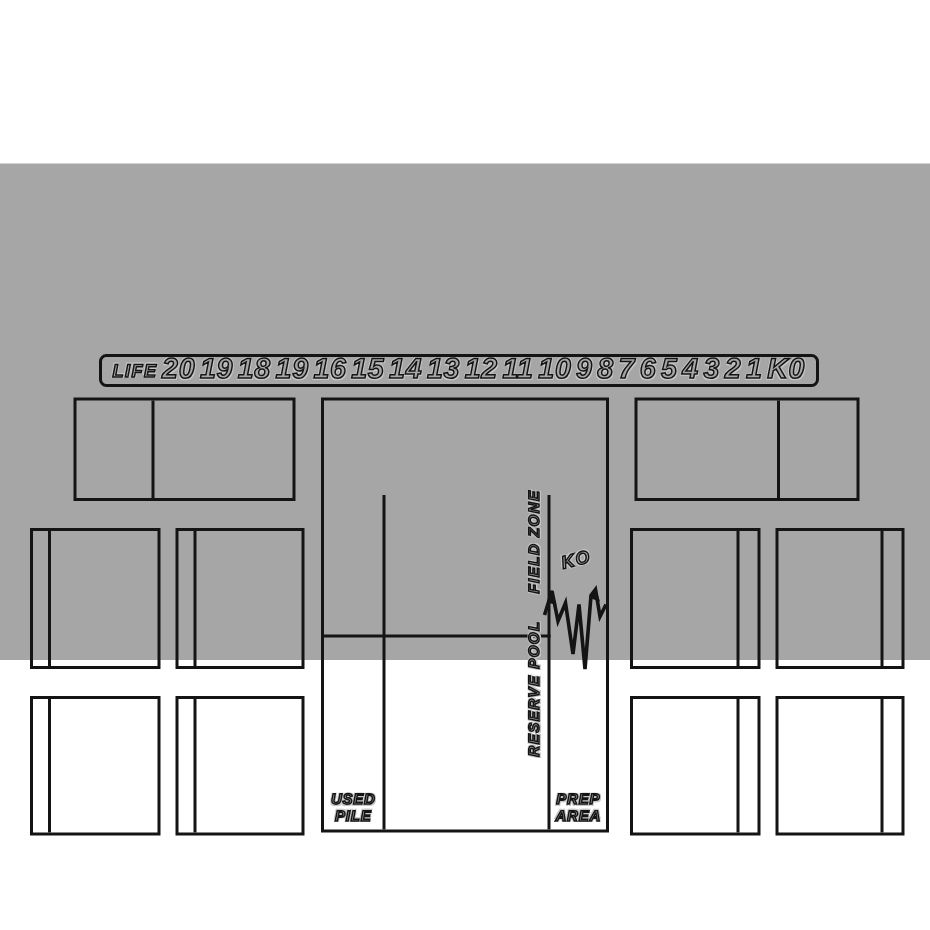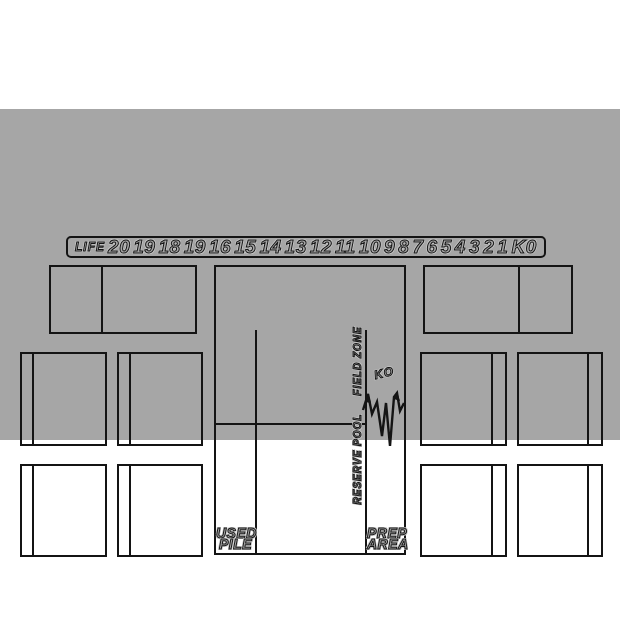--- a/index.html
+++ b/index.html
@@ -49,21 +49,21 @@
   .col-left{position:absolute;left:0;top:63px;bottom:0;width:41px;border-right:2px solid var(--line);}
   .col-right{position:absolute;right:0;top:63px;bottom:0;width:39px;border-left:2px solid var(--line);margin-left:33px;}
   .mid-divider{position:absolute;left:0;top:156px;width:151px;height:0;border-top:2px solid var(--line);}
 
   .vlabel{position:absolute;transform:translate(-50%,-50%) rotate(-90deg);font-size:10px;letter-spacing:1px;}
   .field-label{left:141px;top:94px;}
   .reserve-label{left:141px;top:192px;}
   .ko-label{position:absolute;left:168px;top:106px;transform:translate(-50%,-50%) rotate(-14deg);
     font-size:12px;letter-spacing:1px;}
   .corner-label{position:absolute;bottom:3px;left:0;right:0;text-align:center;
-    font-size:14px;line-height:11px;letter-spacing:0.5px;}
+    font-size:10px;line-height:11px;letter-spacing:0.5px;}
   .corner-label span{display:block;}
   .burst{position:absolute;left:147px;top:122px;width:41px;height:62px;overflow:visible;}
 </style>
 </head>
 <body>
 
 <div class="page">
   <div class="mat">
 
     <div class="life-track">

